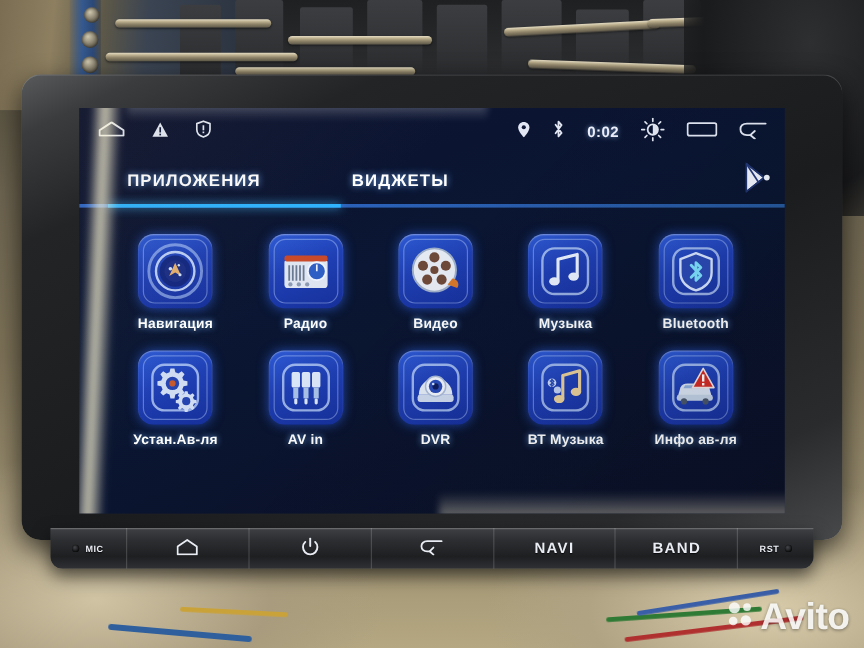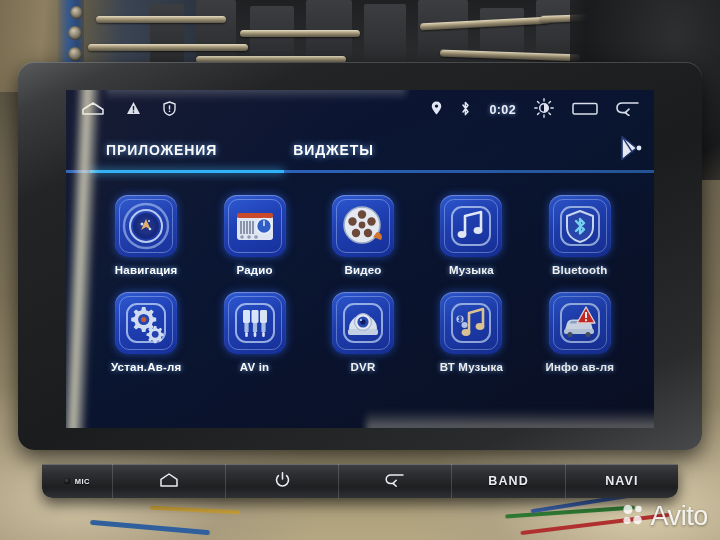--- a/index.html
+++ b/index.html
@@ -201,21 +201,20 @@
   
   #btnbar {
     position: absolute;
     left: 24px; top: 378px;
     width: 636px; height: 34px;
     border-radius: 0 0 10px 10px;
     background: linear-gradient(180deg, #3e4043 0%, #2c2e31 30%, #1d1f21 70%, #2f3134 100%);
     display: flex; align-items: stretch;
     box-shadow: 0 6px 14px rgba(0,0,0,.6), inset 0 1px 0 rgba(255,255,255,.22);
     overflow: hidden;
-    margin-top: 24px;
   }
   .hw-btn {
     flex: 1;
     display: flex; align-items: center; justify-content: center;
     gap: 5px;
     color: #e9ecf2;
     font-size: 12.5px; font-weight: bold;
     letter-spacing: 1.1px;
     border-left: 1px solid rgba(255,255,255,.16);
     text-shadow: 0 1px 1px rgba(0,0,0,.8);
@@ -231,21 +230,21 @@
 
   
   #avito {
     position: absolute;
     right: 12px; bottom: 8px;
     display: flex; align-items: center; gap: 6px;
     opacity: .92; z-index: 60;
   }
   #avito-text {
     color: rgba(255,255,255,.93);
-    font-size: 27px; font-weight: normal;
+    font-size: 31px; font-weight: bold;
     letter-spacing: -.4px;
     text-shadow: 0 1px 3px rgba(0,0,0,.45);
   }
 </style>
 </head>
 <body>
 
 <div id="scene">
 
   <div class="bg-layer" id="bg-bench"></div>
@@ -571,27 +570,31 @@
       <div class="hw-btn">
         <span>
           <svg width="20" height="15" viewBox="0 0 20 15">
             <path d="M18 3 L6 3 C2.8 3 1.2 5 1.2 7.2 C1.2 9.4 2.8 11.4 6 11.4 L8.6 11.4" fill="none" stroke="#e9ecf2" stroke-width="1.5" stroke-linecap="round"></path>
             <path d="M11.2 8.3 L8 11.4 L11.2 14.2" fill="none" stroke="#e9ecf2" stroke-width="1.5" stroke-linecap="round" stroke-linejoin="round"></path>
           </svg>
         </span>
       </div>
 
       <div class="hw-btn">
+        <span>NAVI</span>
+      </div>
+
+      <div class="hw-btn">
         <span>BAND</span>
       </div>
 
-      <div class="hw-btn">
-        <span>NAVI</span>
-      </div>
-
+      <div class="hw-btn narrow">
+        <span class="tiny">RST</span>
+        <span class="hole"></span>
+      </div>
 
     </div>
   </div>
 
   <div id="avito">
     <span>
       <svg width="22" height="22" viewBox="0 0 22 22">
         <circle cx="6" cy="5.5" r="4.6" fill="rgba(255,255,255,.88)"></circle>
         <circle cx="16.5" cy="5" r="3.2" fill="rgba(255,255,255,.88)"></circle>
         <circle cx="5" cy="16.5" r="3.6" fill="rgba(255,255,255,.88)"></circle>

